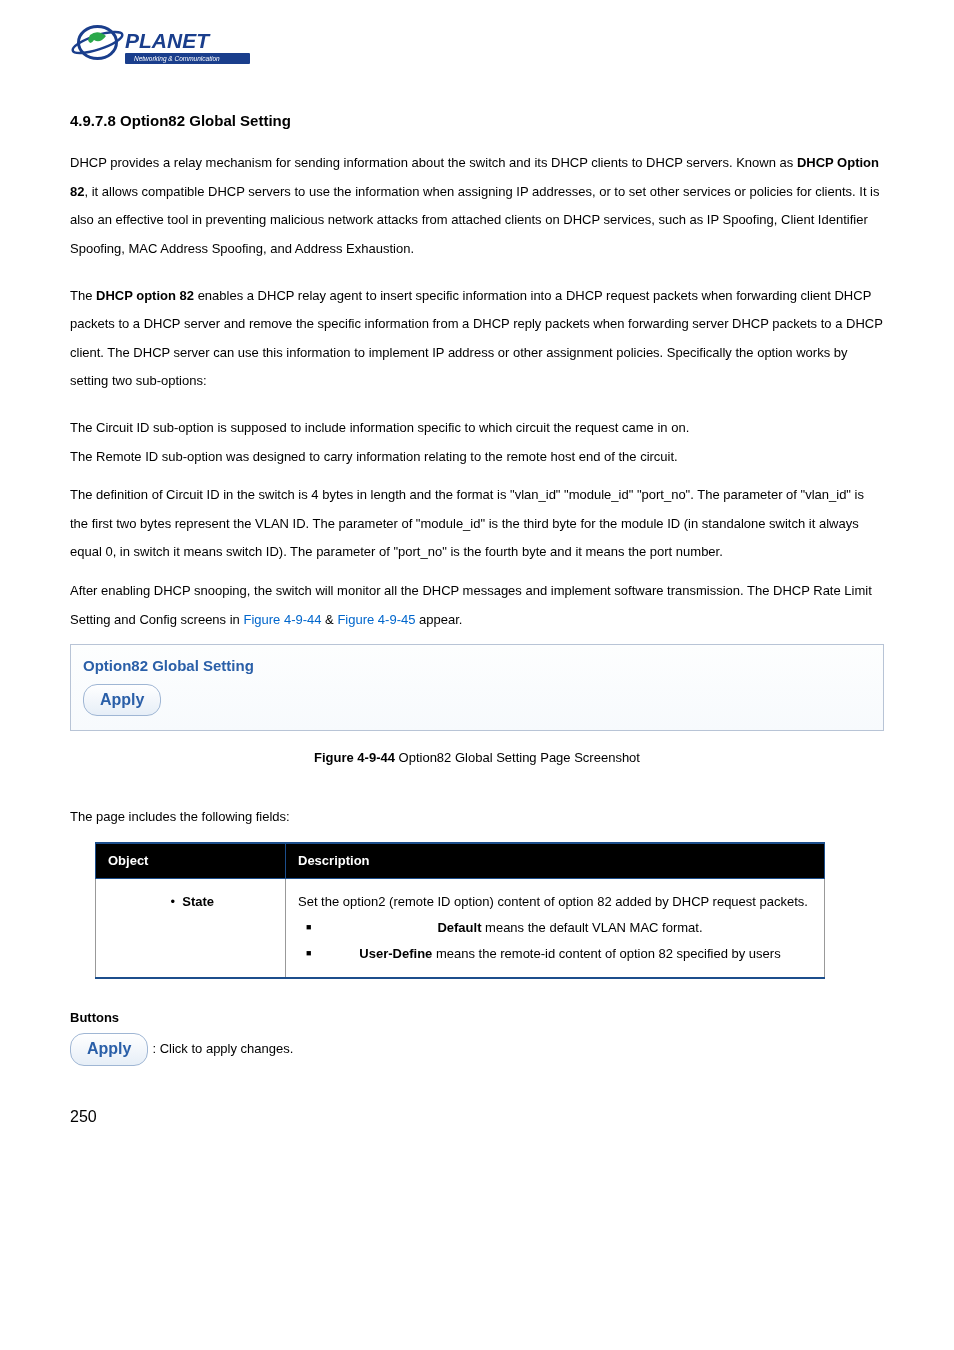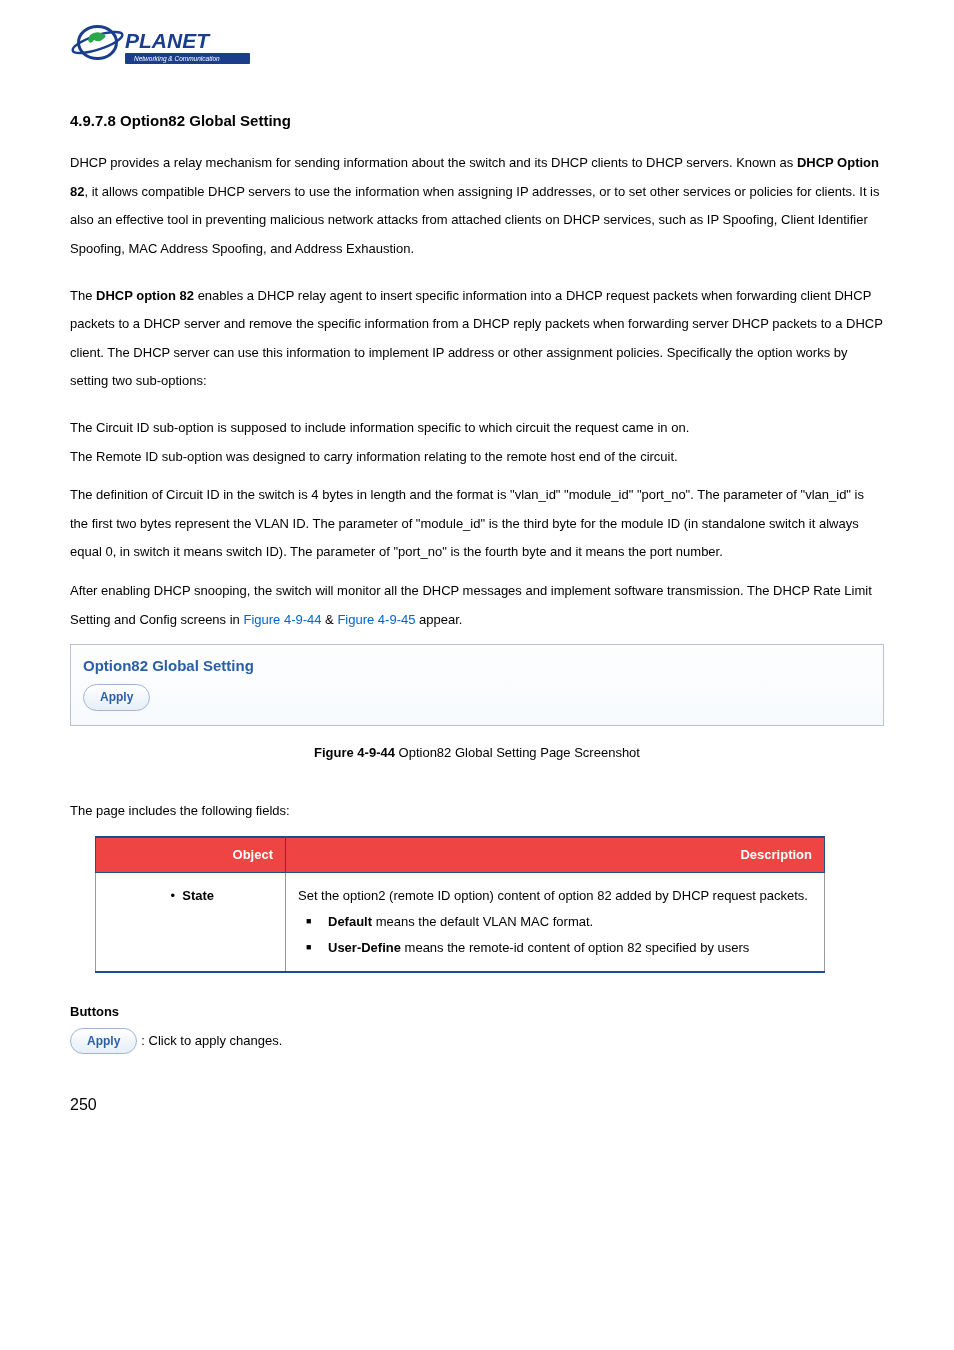--- a/index.html
+++ b/index.html
@@ -83,53 +83,53 @@
     }
     .radio.checked::after{content:"";position:absolute;width:5px;height:5px;background:#333;border-radius:50%;top:2px;left:2px;}
     .ud-input { border:1px solid #999; height:18px; width:130px; vertical-align:middle;}
     .apply-btn {
       display:inline-block;
       border:1px solid #9fb6d4;
       background:linear-gradient(#ffffff,#e6eef7);
       color:#2a5fa8;
       font-weight:bold;
       padding:4px 16px;
-      font-size:12px;
+      font-size:16px;
       font-family: Verdana, Arial, sans-serif;
       border-radius:14px;
     }
     .fig-caption { text-align:center; margin: 18px 0 40px 0;}
     .fig-caption b{font-weight:bold;}
     .fields-intro { margin-bottom: 16px;}
     table.desc-table {
       border-collapse: collapse;
       width: 730px;
       margin-left: 25px;
       margin-bottom: 30px;
     }
     table.desc-table th {
-      background:#ef4444;
+      background:#000000;
       color:#fff;
-      text-align:right;
+      text-align:left;
       padding:8px 12px;
       font-size:13px;
       border:1px solid #1c4e8c;
     }
     table.desc-table td {
       border-left:1px solid #999;
       border-right:1px solid #999;
       border-bottom:2px solid #1c4e8c;
       padding:10px 12px;
       vertical-align:top;
       line-height:2.0;
     }
     table.desc-table tr:first-child th:first-child{border-top:2px solid #1c4e8c;}
     table.desc-table tr:first-child th{border-top:2px solid #1c4e8c;}
     table.desc-table td.obj-cell{width:190px;text-align:center;}
-    .inner-list { list-style:none; padding-left:8px;}
+    .inner-list { list-style:none; padding-left:8px;text-align:center;}
     .inner-list li{position:relative;padding-left:22px;}
     .inner-list li::before{content:"■";position:absolute;left:0;top:3px;font-size:9px;}
     .buttons-hdr{font-weight:bold;margin-bottom:6px;}
     .btn-row { display:flex; align-items:center; gap:4px;}
     .page-num{text-align:left;margin-top:40px;font-size:16px;}
     .bold{font-weight:bold;}
     .logo-svg { width: 190px; height: 55px; }
   </style>
 </head>
 <body>

